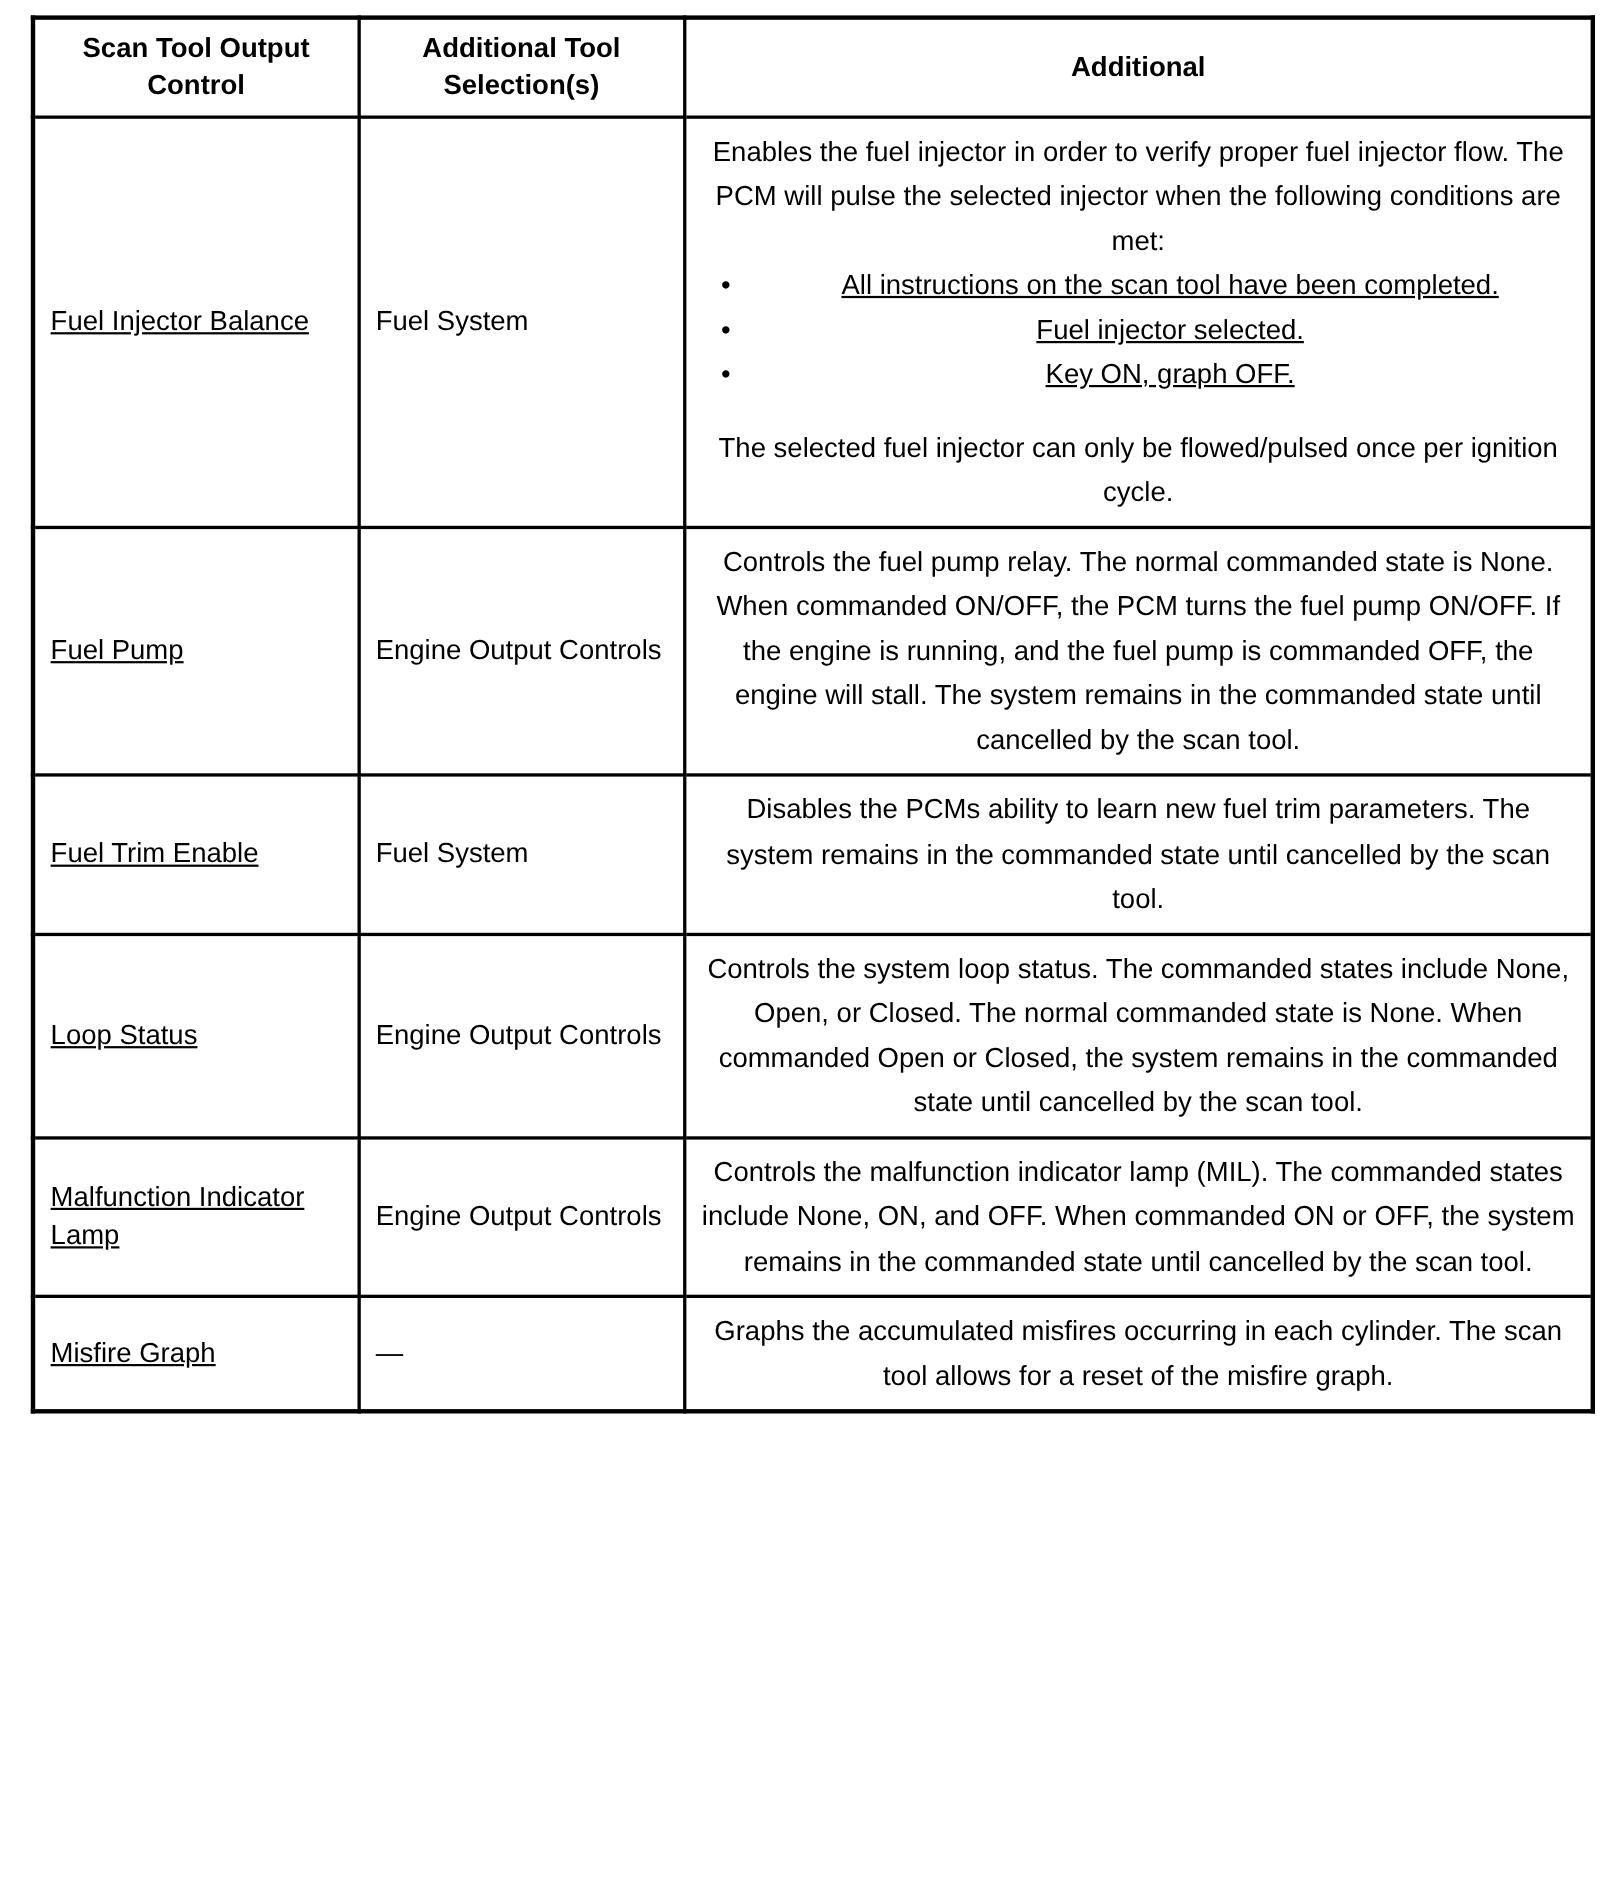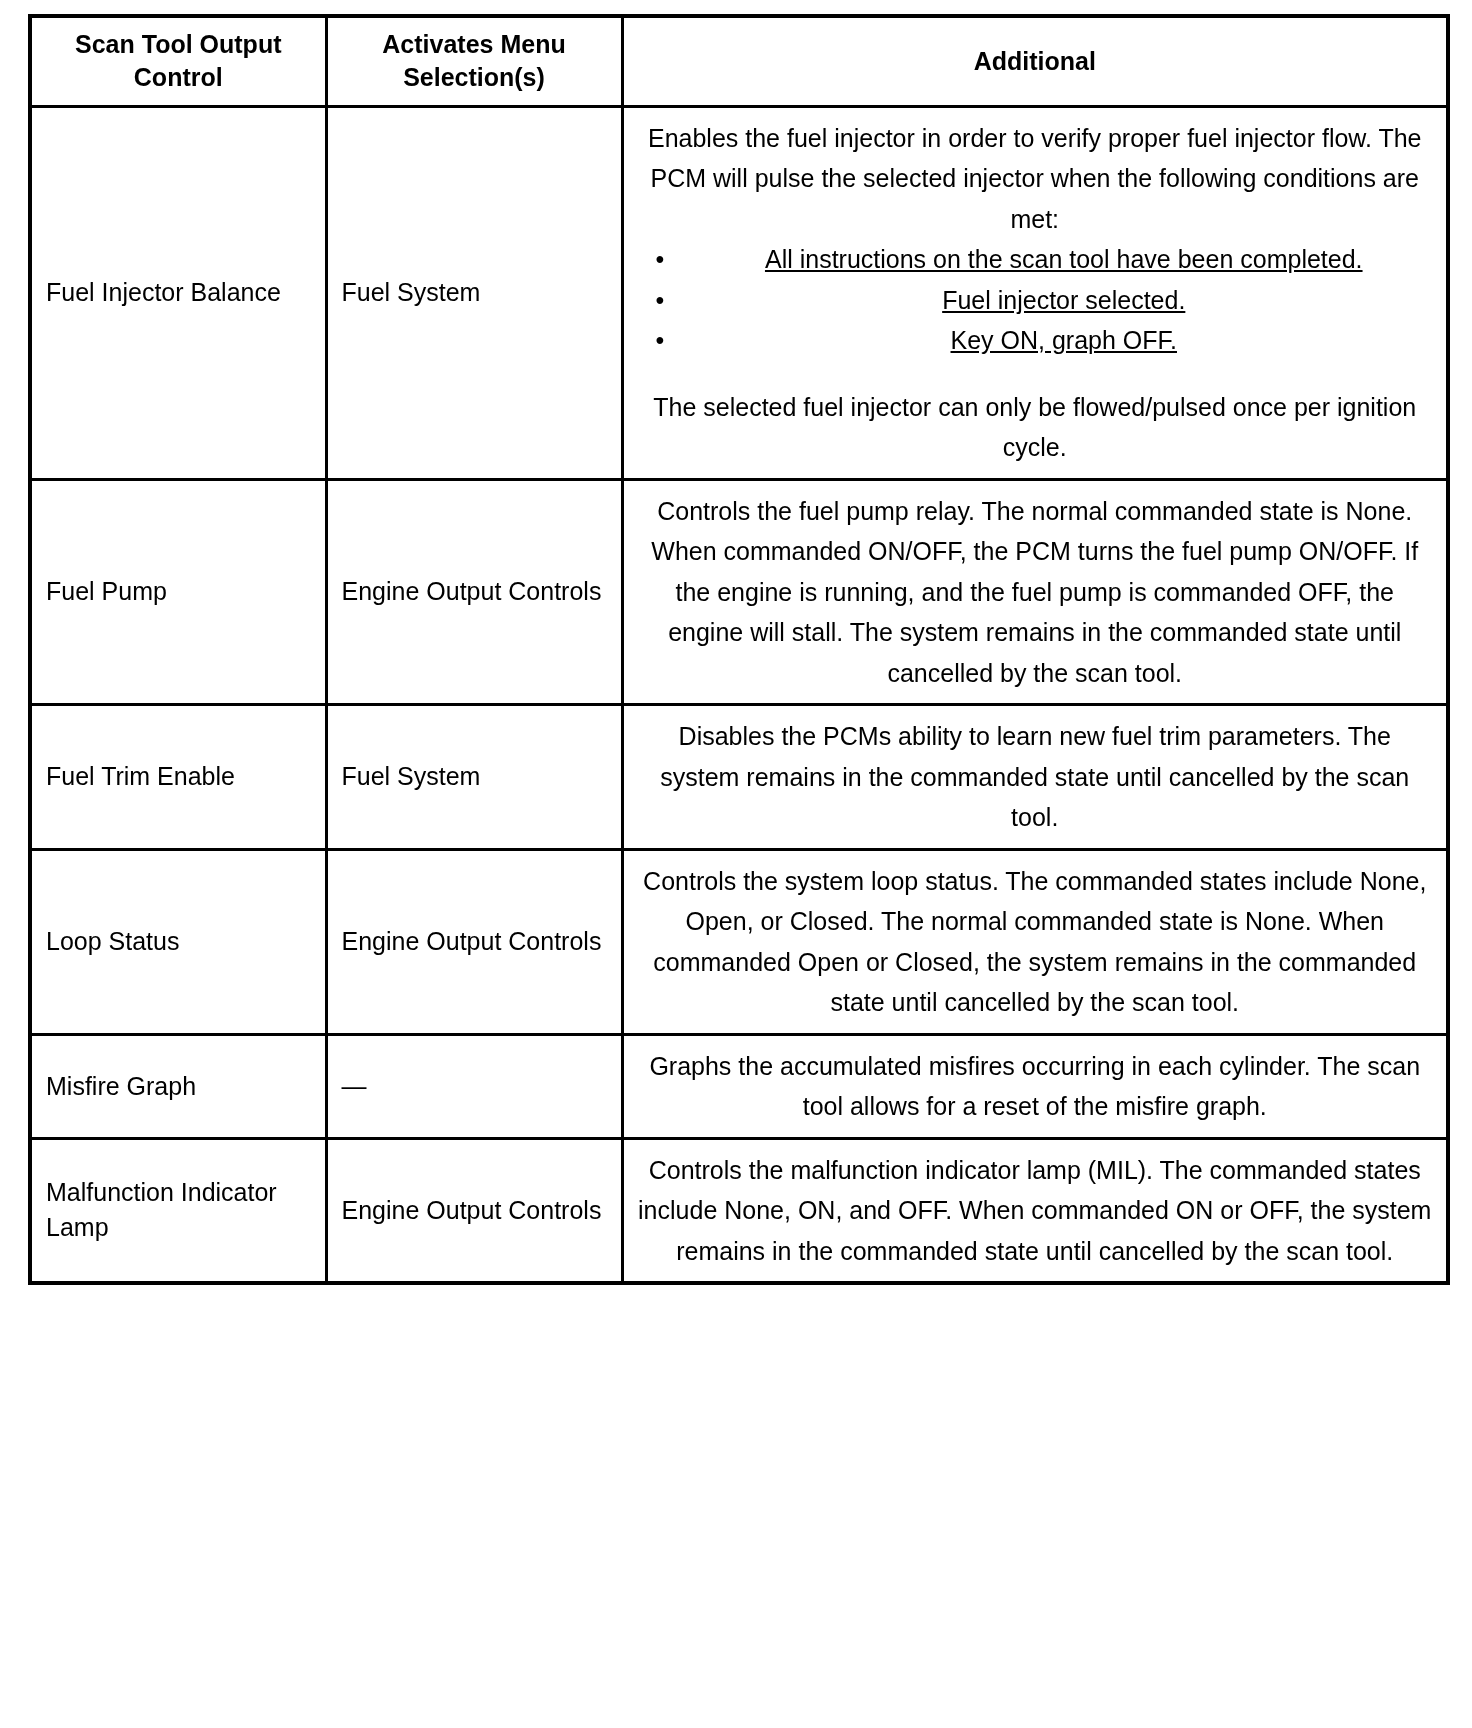--- a/index.html
+++ b/index.html
@@ -43,20 +43,21 @@
     padding-bottom: 16px;
   }
   thead th.desc {
     vertical-align: middle;
   }
   td.control {
     font-size: 25px;
     line-height: 1.4;
     text-align: left;
     padding-left: 14px;
+    text-decoration: underline;
   }
   td.menu {
     font-size: 25px;
     line-height: 1.4;
     text-align: left;
   }
   td.desc {
     font-size: 25px;
     line-height: 1.62;
     text-align: center;
@@ -98,21 +99,21 @@
 <div class="page">
   <table class="spec">
     <colgroup>
       <col class="c1">
       <col class="c2">
       <col class="c3">
     </colgroup>
     <thead>
       <tr>
         <th>Scan Tool Output Control</th>
-        <th>Activates Menu Selection(s)</th>
+        <th>Additional Tool Selection(s)</th>
         <th class="desc">Additional</th>
       </tr>
     </thead>
     <tbody>
 
       <tr>
         <td class="control">Fuel Injector Balance</td>
         <td class="menu">Fuel System</td>
         <td class="desc">
           <p>Enables the fuel injector in order to verify proper fuel injector flow. The PCM will pulse the selected injector when the following conditions are met:</p>
@@ -139,26 +140,26 @@
       </tr>
 
 
       <tr>
         <td class="control">Loop Status</td>
         <td class="menu">Engine Output Controls</td>
         <td class="desc">Controls the system loop status. The commanded states include None, Open, or Closed. The normal commanded state is None. When commanded Open or Closed, the system remains in the commanded state until cancelled by the scan tool.</td>
       </tr>
 
       <tr>
+        <td class="control">Malfunction Indicator Lamp</td>
+        <td class="menu">Engine Output Controls</td>
+        <td class="desc">Controls the malfunction indicator lamp (MIL). The commanded states include None, ON, and OFF. When commanded ON or OFF, the system remains in the commanded state until cancelled by the scan tool.</td>
+      </tr>
+
+      <tr>
         <td class="control">Misfire Graph</td>
         <td class="menu dash">—</td>
         <td class="desc">Graphs the accumulated misfires occurring in each cylinder. The scan tool allows for a reset of the misfire graph.</td>
-      </tr>
-
-      <tr>
-        <td class="control">Malfunction Indicator Lamp</td>
-        <td class="menu">Engine Output Controls</td>
-        <td class="desc">Controls the malfunction indicator lamp (MIL). The commanded states include None, ON, and OFF. When commanded ON or OFF, the system remains in the commanded state until cancelled by the scan tool.</td>
       </tr>
 
     </tbody>
   </table>
 </div>
 
 </body></html>

